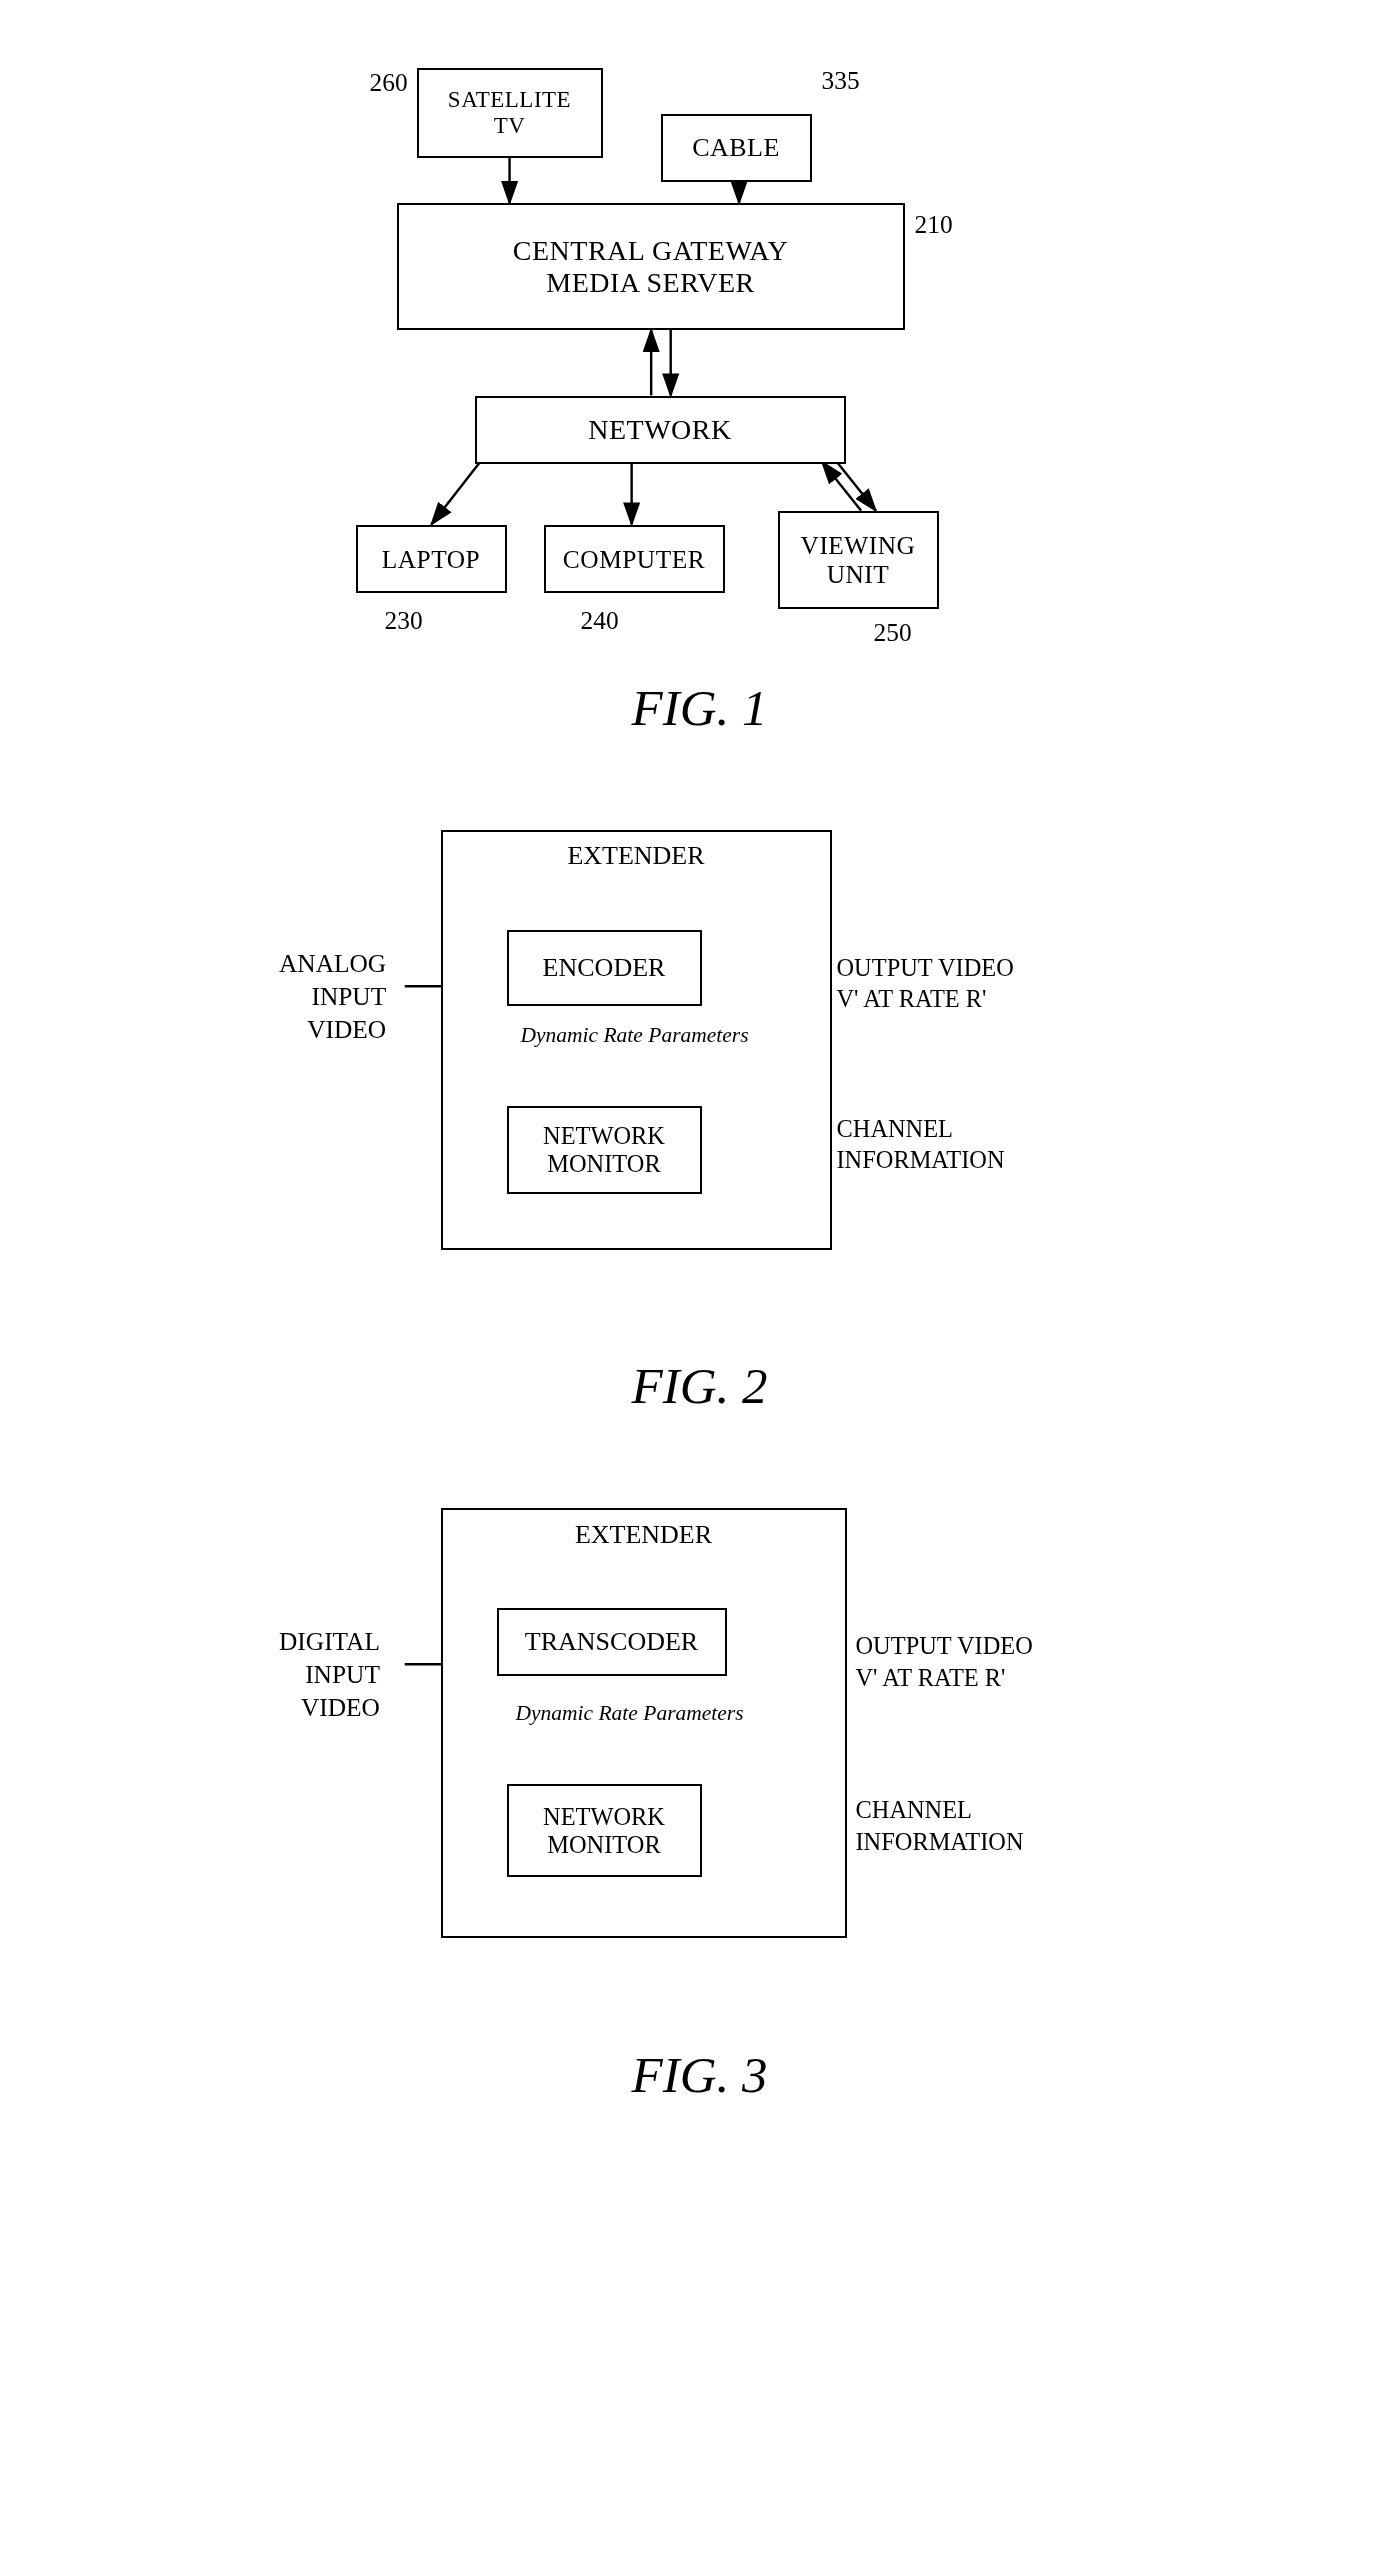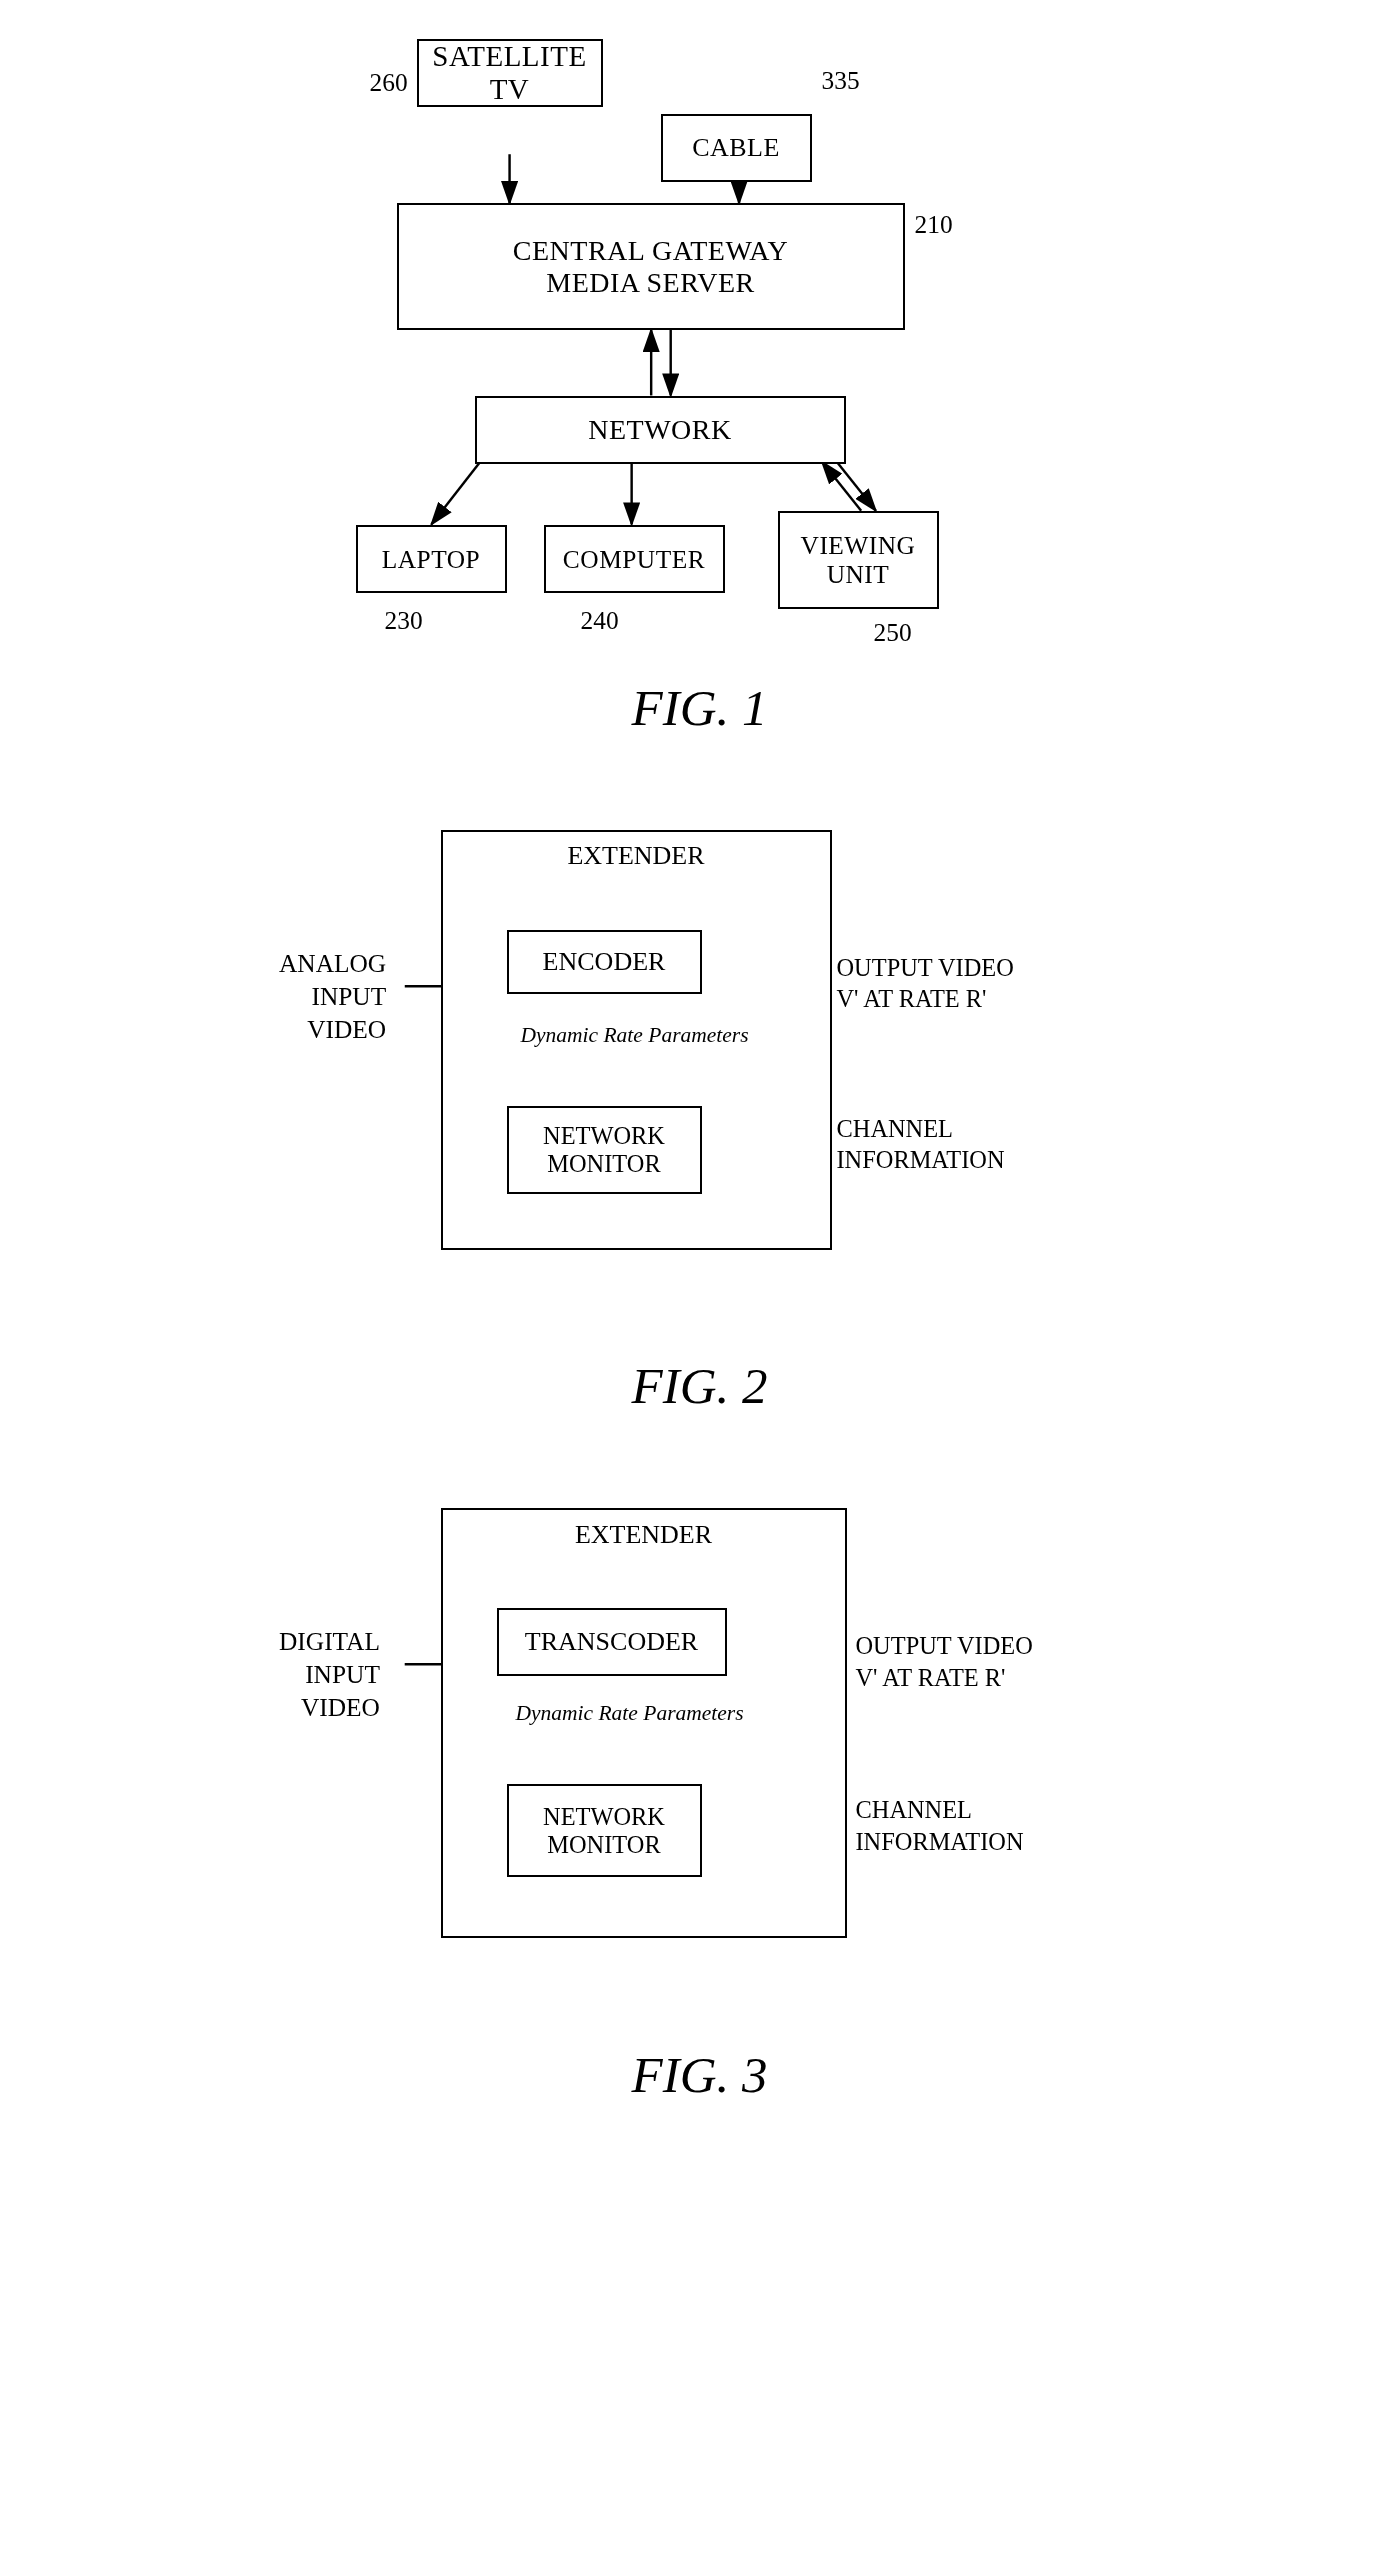--- a/index.html
+++ b/index.html
@@ -136,21 +136,21 @@
 
         <line x1="165" y1="433" x2="115" y2="497" stroke="#000" stroke-width="2.5" marker-end="url(#arrowhead)"></line>
 
         <line x1="320" y1="433" x2="320" y2="497" stroke="#000" stroke-width="2.5" marker-end="url(#arrowhead)"></line>
 
         <line x1="530" y1="433" x2="570" y2="483" stroke="#000" stroke-width="2.5" marker-end="url(#arrowhead)"></line>
 
         <line x1="555" y1="483" x2="515" y2="433" stroke="#000" stroke-width="2.5" marker-end="url(#arrowhead)"></line>
       </svg>
 
-      <div class="box satellite-tv-box" style="left:98px;top:0;width:186px;height:68px;font-size:29px;">
+      <div class="box satellite-tv-box" style="left:98px;top:29px;width:186px;height:90px;font-size:23px;">
         <span style="white-space:pre-line;text-align:center;">SATELLITE
 TV</span>
       </div>
 
       <span class="ref-num" style="left:51px;top:29px;">260</span>
 
       <div class="box cable-box" style="left:342px;top:27px;width:151px;height:68px;font-size:26px;margin-top:48px;">
         <span>CABLE</span>
       </div>
 
@@ -206,21 +206,21 @@
         <line x1="363" y1="285" x2="363" y2="320" stroke="#000" stroke-width="2.5" marker-end="url(#arr2)"></line>
 
         <line x1="383" y1="320" x2="383" y2="285" stroke="#000" stroke-width="2.5" marker-end="url(#arr2)"></line>
 
         <line x1="580" y1="378" x2="468" y2="378" stroke="#000" stroke-width="2.5" marker-end="url(#arr2)"></line>
       </svg>
 
       <div style="position:absolute;left:181px;top:54px;width:391px;height:420px;border:2.4px solid #000;background:#fff;">
         <span style="position:absolute;top:9.8px;left:50%;transform:translateX(-50%);font-size:26px;">EXTENDER</span>
 
-        <div style="position:absolute;left:64px;top:98px;width:195px;height:64px;border:2.4px solid #000;display:flex;align-items:center;justify-content:center;font-size:26px;">
+        <div style="position:absolute;left:64px;top:98px;width:195px;height:76px;border:2.4px solid #000;display:flex;align-items:center;justify-content:center;font-size:26px;">
           <span>ENCODER</span>
         </div>
 
         <span style="position:absolute;left:78px;top:191px;font-size:21.5px;font-style:italic;">Dynamic Rate Parameters</span>
 
         <div style="position:absolute;left:64px;top:274px;width:195px;height:88px;border:2.4px solid #000;display:flex;align-items:center;justify-content:center;font-size:24.4px;text-align:center;">
           <span style="white-space:pre-line;text-align:center;">NETWORK
 MONITOR</span>
         </div>
       </div>

